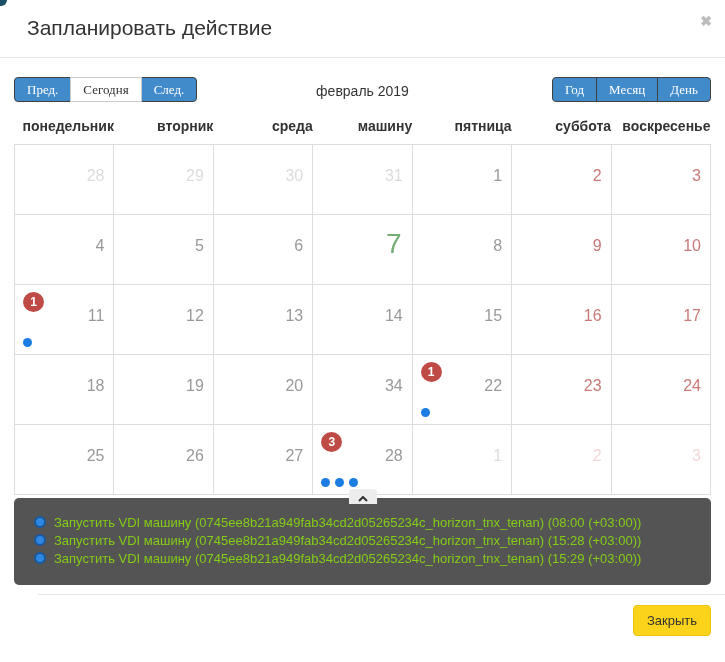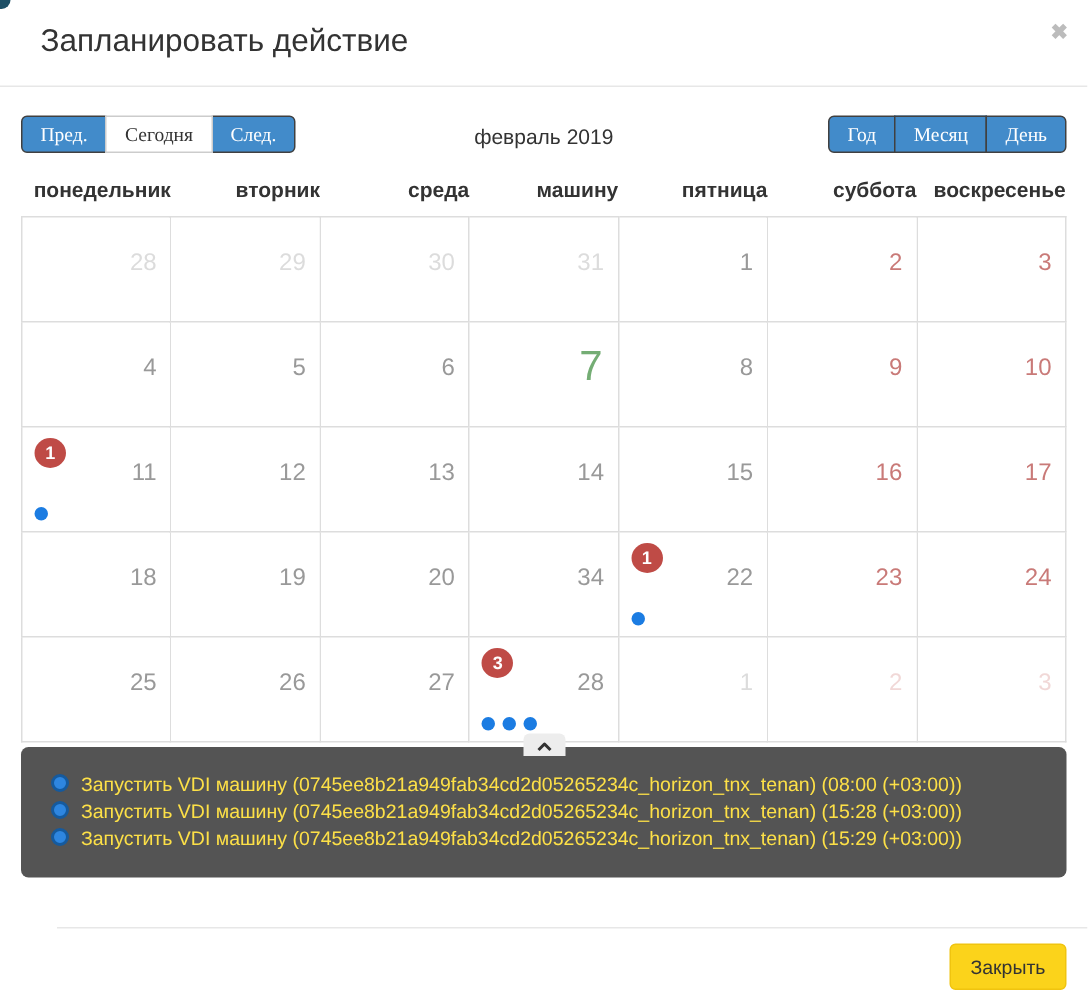--- a/index.html
+++ b/index.html
@@ -43,26 +43,26 @@
   .dots { position:absolute; bottom:7px; left:8px; display:flex; gap:5px; }
   .dot { width:9px; height:9px; border-radius:50%; background:#1b7ce2; }
 
   
   .tooltip-box { position:relative; margin:3px 14px 0; height:87px; background:#545454;
     border-radius:5px; padding:15px 18px 0 20px; }
   .caret-tab { position:absolute; top:-9px; left:50%; transform:translateX(-50%);
     width:28px; height:15px; background:#ededed; border-radius:4px 4px 0 0;
     display:flex; align-items:center; justify-content:center; cursor:pointer; }
   .tooltip-list { list-style:none; margin:0; padding:0; }
-  .tooltip-item { display:flex; align-items:center; height:18px; color:#fde047; font-size:13px; white-space:nowrap; }
+  .tooltip-item { display:flex; align-items:center; height:18px; color:#84cc16; font-size:13px; white-space:nowrap; }
   .bullet { width:12px; height:12px; border-radius:50%; background:#2e86e0;
     border:2px solid #155a9e; margin-right:8px; flex:none; }
 
   
-  .modal-footer { position:absolute; left:0; right:0; bottom:0; height:44px;
+  .modal-footer { position:absolute; left:0; right:0; bottom:0; height:68px;
     border-top:1px solid #e7e7e7; padding:10px 14px; text-align:right; background:#fff;margin-left:38px; }
   .btn-yellow { font-family:inherit; font-size:13px; padding:7px 13px; border:1px solid #f0c40f;
     border-radius:4px; background:#fbd31b; color:#333; cursor:pointer; }
 </style>
 </head>
 <body>
 
 <div class="corner-artifact"></div>
 
 <div>

